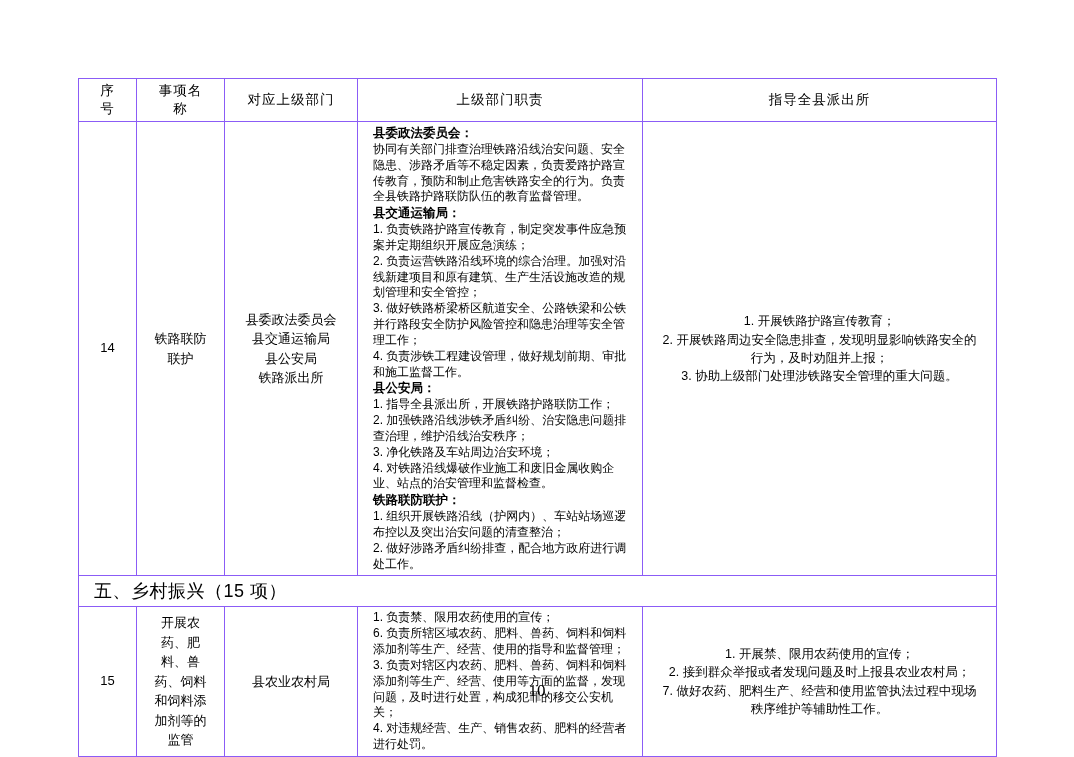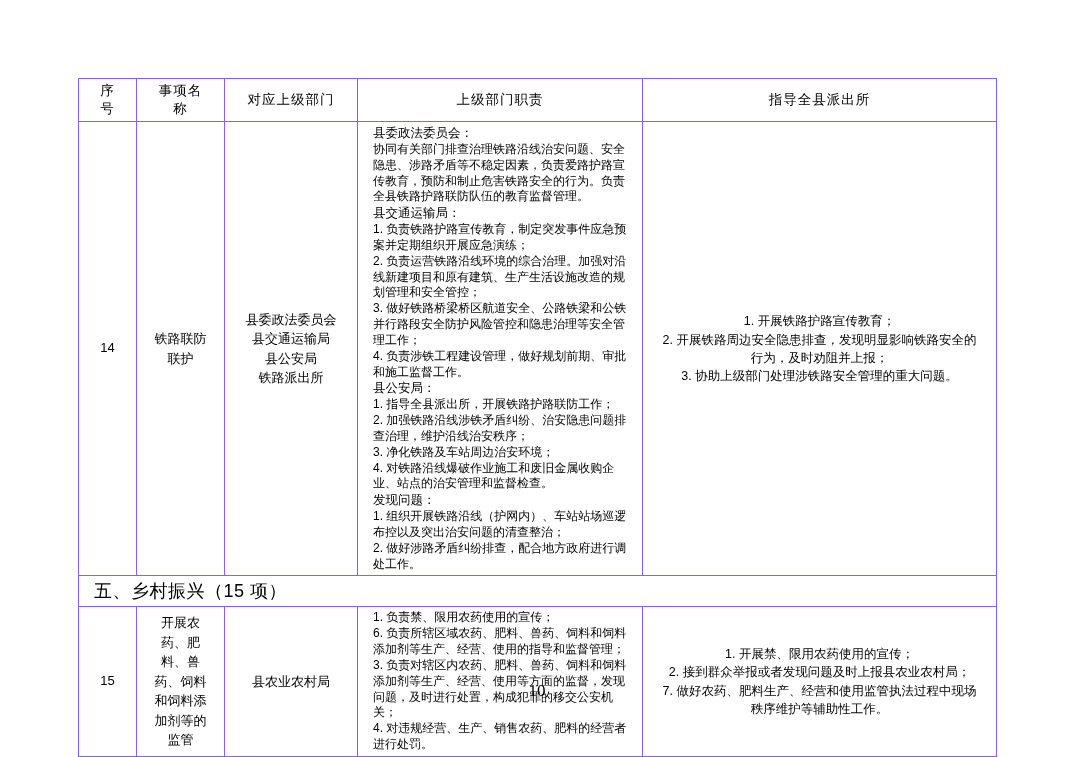--- a/index.html
+++ b/index.html
@@ -70,21 +70,21 @@
     padding: 4px 4px 4px 5px;
   }
   .cell-town {
     text-align: center;
     vertical-align: top;
     font-size: 12.5px;
     line-height: 1.45;
     padding: 4px 5px 4px 6px;
   }
   .duty-head {
-    font-weight: normal;
+    font-weight: bold;
     font-size: 12.5px;
     display: block;
     line-height: 1.35;
   }
   .duty-body {
     display: block;
     line-height: 1.32;
     white-space: pre-line;
   }
   .section-row td {
@@ -147,21 +147,21 @@
           <span class="duty-head">县交通运输局：</span>
           <span class="duty-body">1. 负责铁路护路宣传教育，制定突发事件应急预案并定期组织开展应急演练；
 2. 负责运营铁路沿线环境的综合治理。加强对沿线新建项目和原有建筑、生产生活设施改造的规划管理和安全管控；
 3. 做好铁路桥梁桥区航道安全、公路铁梁和公铁并行路段安全防护风险管控和隐患治理等安全管理工作；
 4. 负责涉铁工程建设管理，做好规划前期、审批和施工监督工作。</span>
           <span class="duty-head">县公安局：</span>
           <span class="duty-body">1. 指导全县派出所，开展铁路护路联防工作；
 2. 加强铁路沿线涉铁矛盾纠纷、治安隐患问题排查治理，维护沿线治安秩序；
 3. 净化铁路及车站周边治安环境；
 4. 对铁路沿线爆破作业施工和废旧金属收购企业、站点的治安管理和监督检查。</span>
-          <span class="duty-head">发现问题：</span>
+          <span class="duty-head">铁路联防联护：</span>
           <span class="duty-body">1. 组织开展铁路沿线（护网内）、车站站场巡逻布控以及突出治安问题的清查整治；
 2. 做好涉路矛盾纠纷排查，配合地方政府进行调处工作。</span>
         </td>
         <td class="cell-town">
           <span class="town-body">1. 开展铁路护路宣传教育；
 2. 开展铁路周边安全隐患排查，发现明显影响铁路安全的行为，及时劝阻并上报；
 3. 协助上级部门处理涉铁路安全管理的重大问题。</span>
         </td>
       </tr>
 

